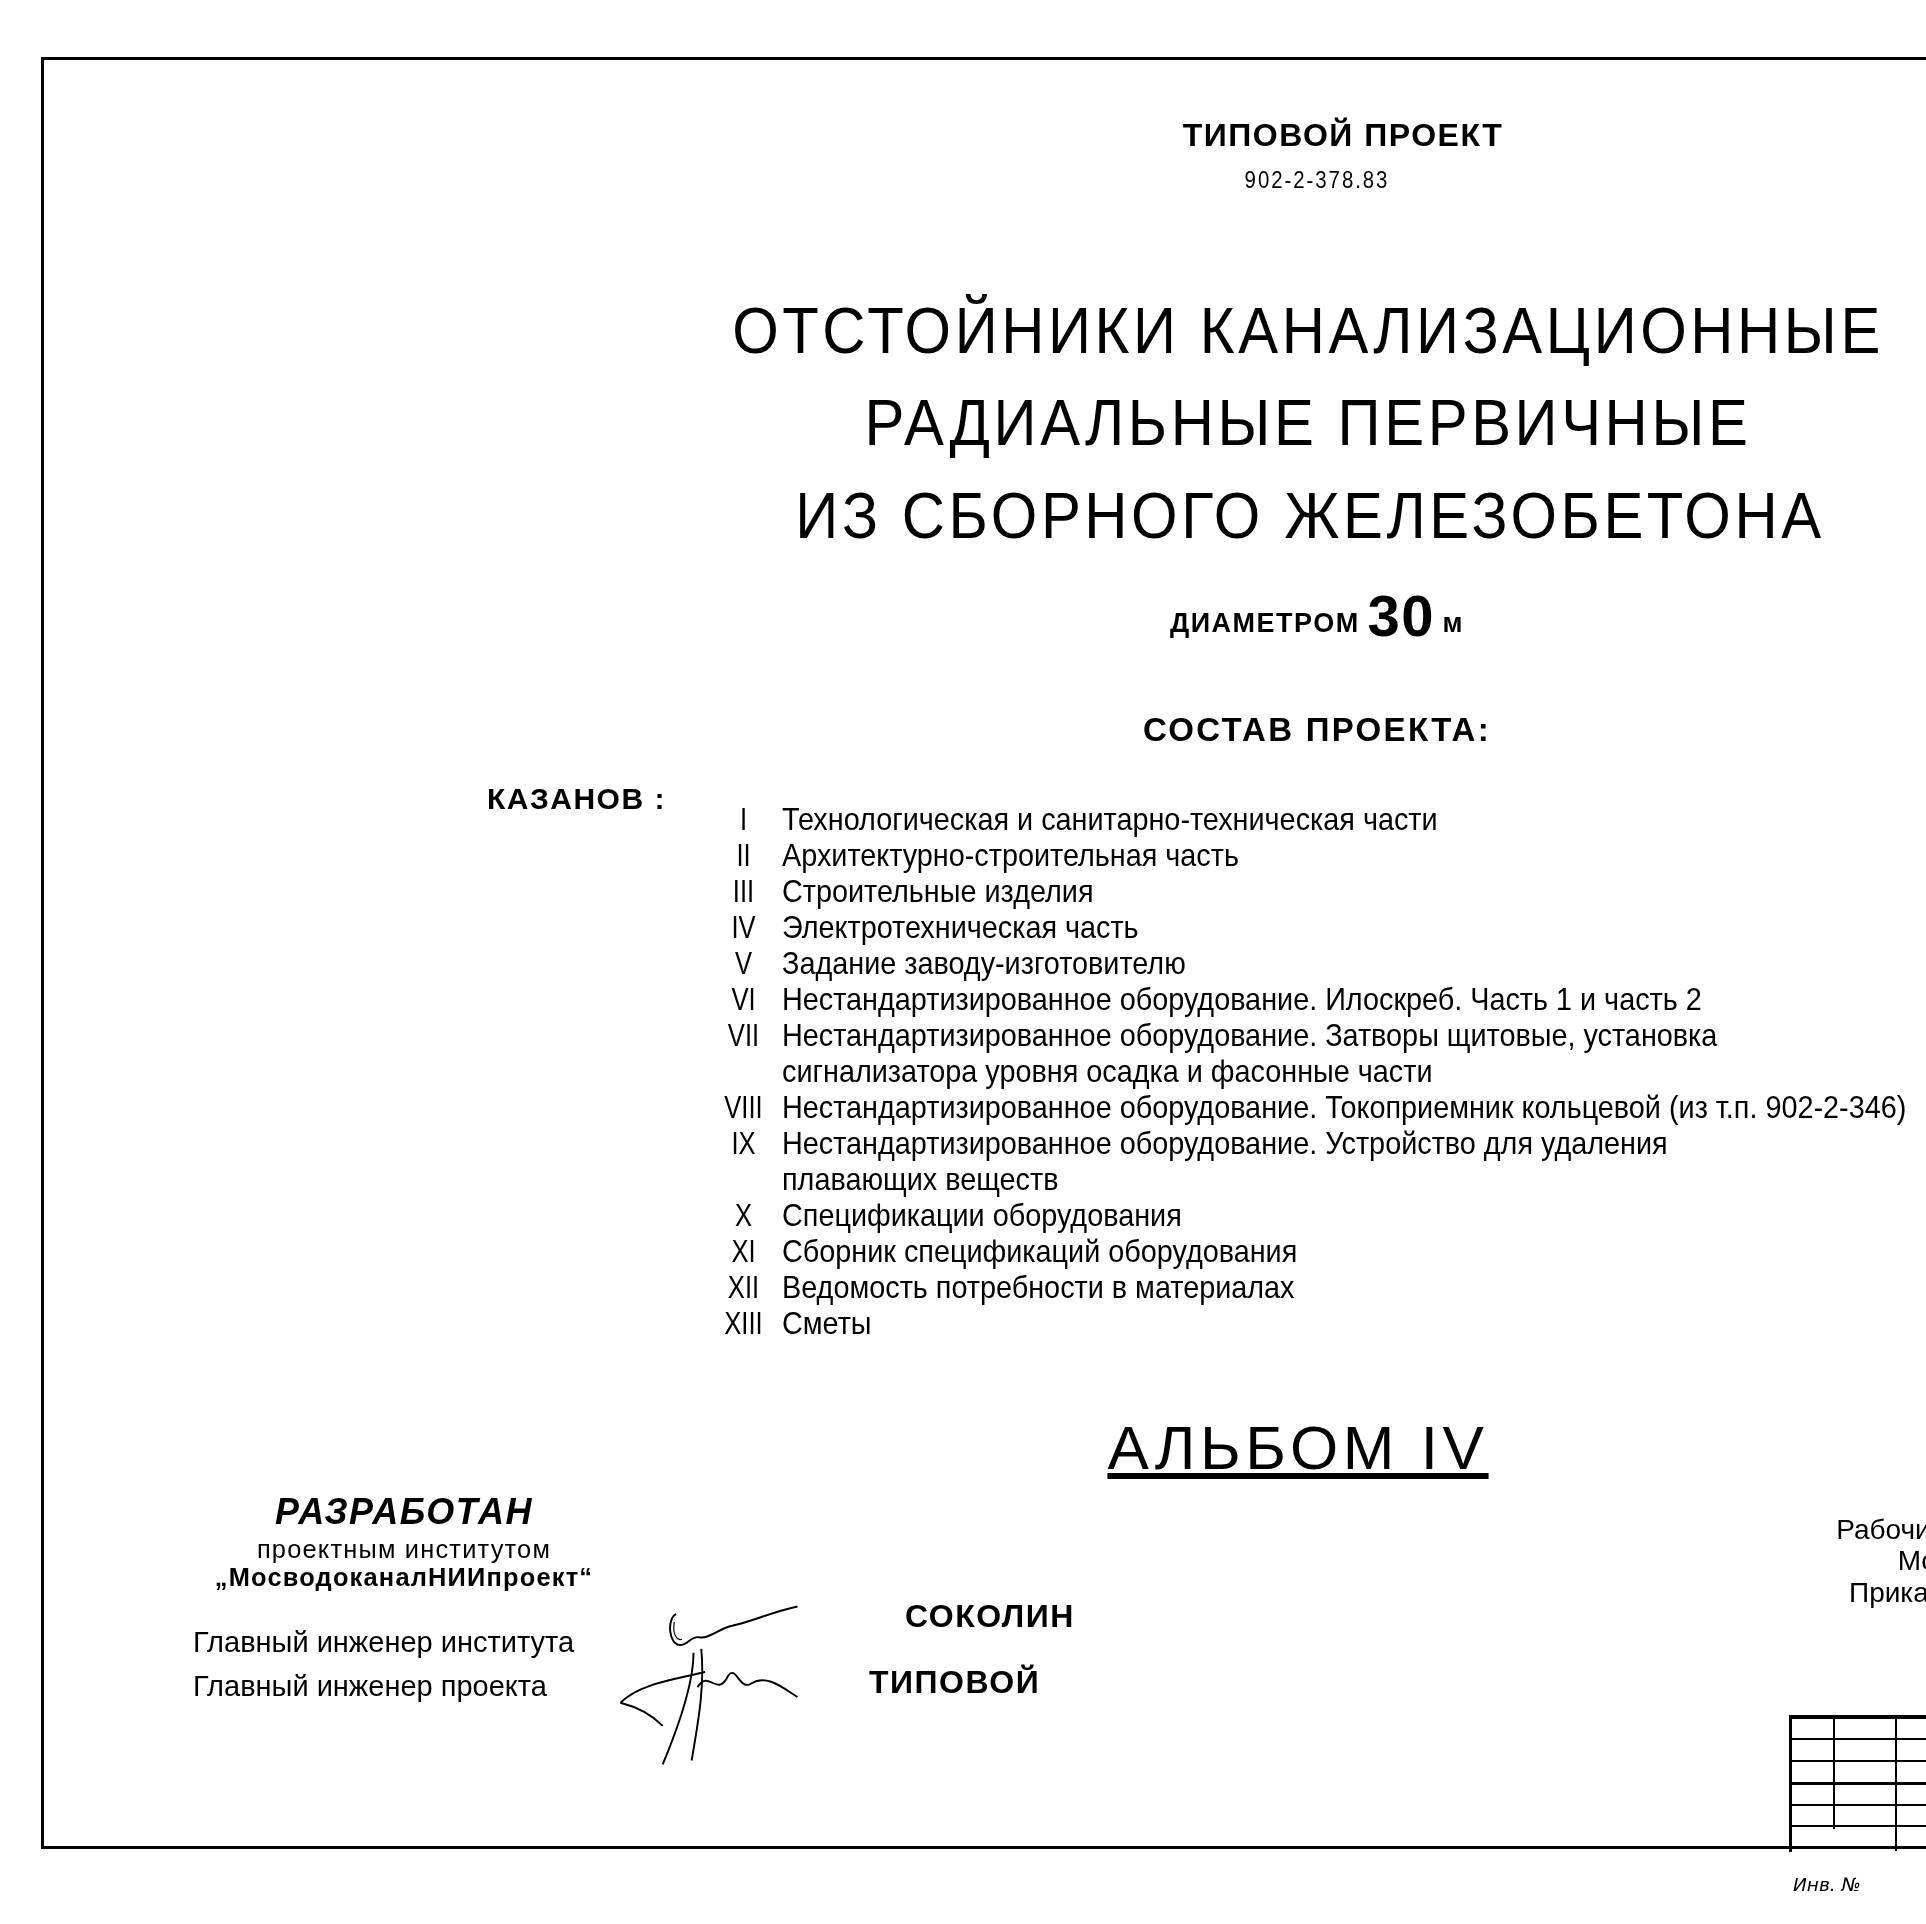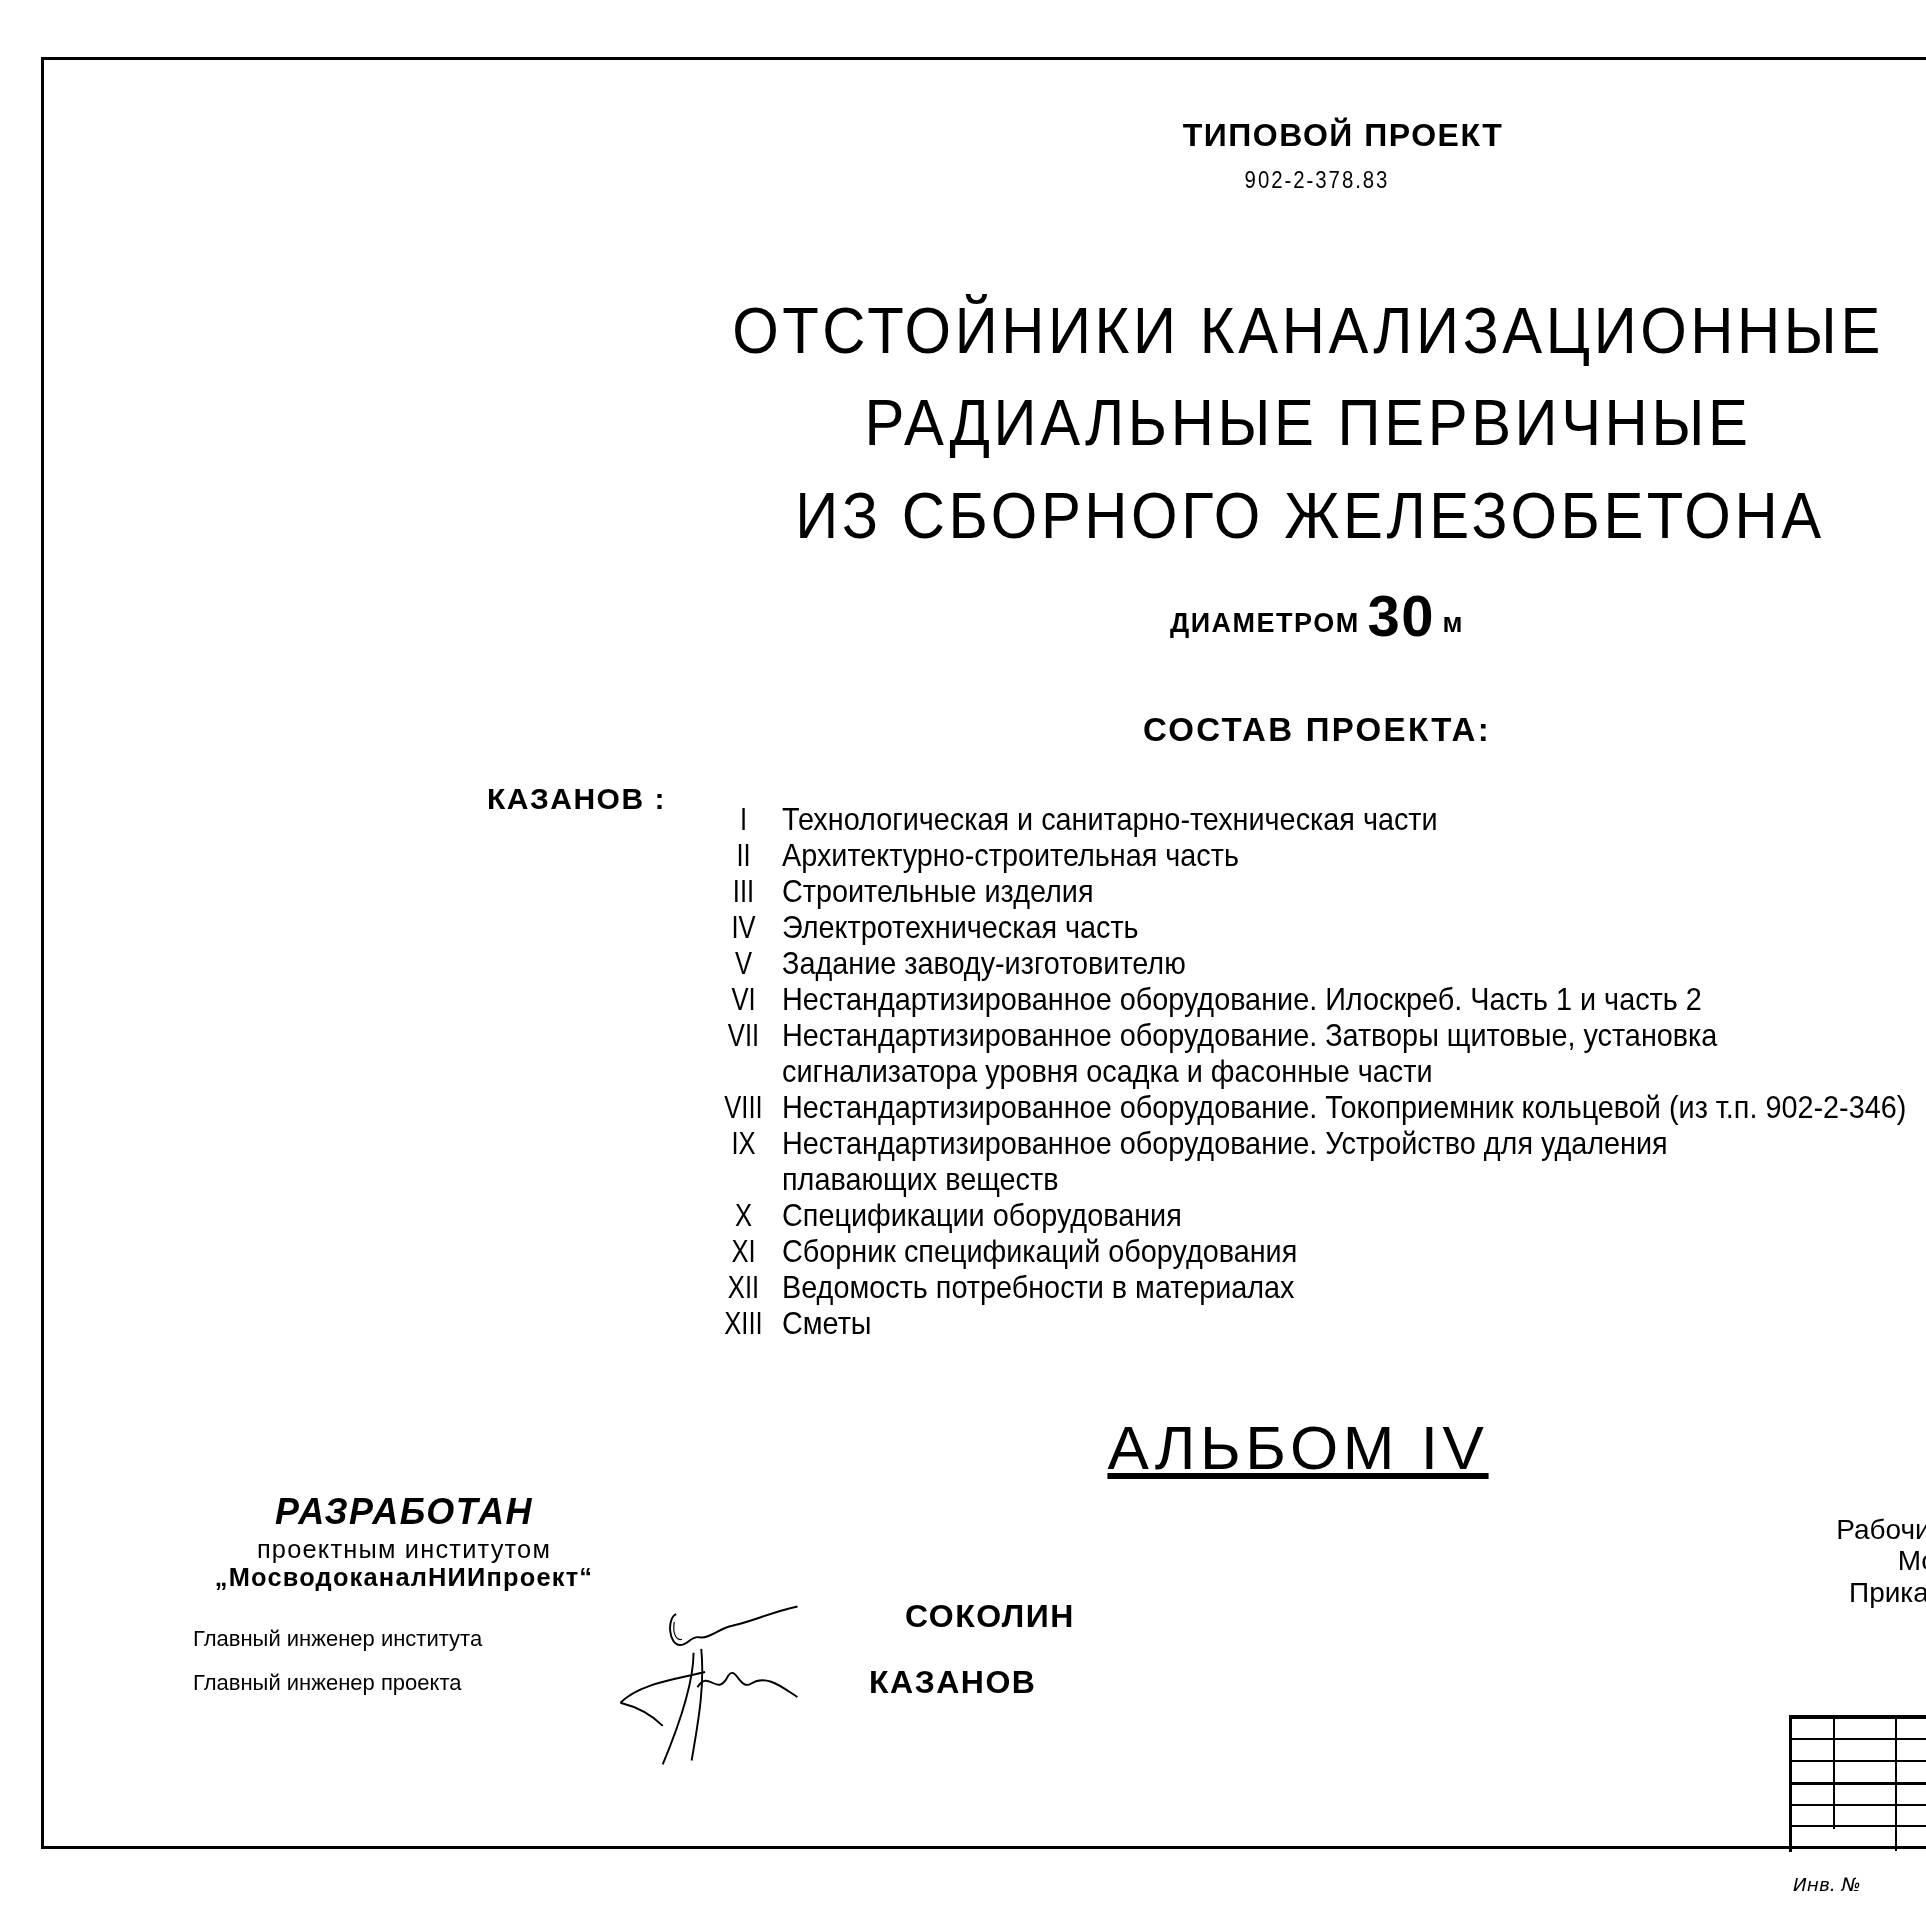--- a/index.html
+++ b/index.html
@@ -18,21 +18,21 @@
   .sostav { font-weight:bold; font-size:33px; letter-spacing:2.3px; }
   .albom-label { font-weight:bold; font-size:30px; letter-spacing:1.5px; }
   .list { position:absolute; left:705px; top:801px; font-size:32px; line-height:36px; }
   .list .row { display:flex; }
   .list .num { width:77px; text-align:center; transform:scaleX(0.8); }
   .list .txt { transform-origin:left center; transform:scaleX(0.9); white-space:nowrap; }
   .albom-big { font-size:62px; letter-spacing:4.6px; }
 
   .razr { font-weight:bold; font-size:36px; letter-spacing:1.5px;font-style:italic; }
   .razr-sub { font-size:25.4px; letter-spacing:1.2px; }
-  .sigrow { font-size:22px; }
+  .sigrow { font-size:29px; }
   .signame { font-weight:bold; font-size:32px; letter-spacing:1.5px; }
   .right-note { font-size:28px; text-align:center; line-height:32px; }
 
   .tb-line { position:absolute; background:#000; }
   .hand { font-style:italic; font-family:"DejaVu Sans", sans-serif;margin-top:44px; }
 </style>
 </head>
 <body>
 
 <div class="frame"></div>
@@ -116,21 +116,21 @@
 
 <div class="abs center albom-big" style="left:1298px; top:1412px;text-decoration:underline;">АЛЬБОМ IV</div>
 
 <div class="abs center razr" style="left:404px; top:1491px;">РАЗРАБОТАН</div>
 <div class="abs center razr-sub" style="left:404px; top:1535px;">проектным институтом</div>
 <div class="abs center razr-sub" style="left:404px; top:1563px;font-weight:bold;">„МосводоканалНИИпроект“</div>
 
 <div class="abs sigrow" style="left:193px; top:1626px;">Главный инженер института</div>
 <div class="abs sigrow" style="left:193px; top:1670px;">Главный инженер проекта</div>
 <div class="abs signame" style="left:869px; top:1598px;margin-left:36px;">СОКОЛИН</div>
-<div class="abs signame" style="left:869px; top:1664px;">КАЗАНОВ</div>
+<div class="abs signame" style="left:869px; top:1664px;">ТИПОВОЙ</div>
 
 <svg class="abs" style="left:605px; top:1591px;" width="231" height="185" viewBox="0 0 600 480">
   <path d="M185 60 C160 70 165 140 195 140 C215 140 225 115 245 120 C270 125 300 95 330 90 C380 80 430 55 500 40" fill="none" stroke="#000" stroke-width="5"></path>
   <path d="M180 80 C175 110 185 130 200 125" fill="none" stroke="#000" stroke-width="3"></path>
   <path d="M40 290 C90 240 180 230 260 210 M40 290 C80 300 120 320 150 350 M230 160 C230 230 200 330 150 450 M250 150 C260 250 240 350 225 440 M240 250 C270 200 290 280 320 220 C340 190 350 260 380 240 C420 215 460 250 500 275" fill="none" stroke="#000" stroke-width="5"></path>
 </svg>
 
 <div class="abs center right-note" style="left:2084px; top:1514px;">Рабочие чертежи введены в действие</div>
 <div class="abs center right-note" style="left:2084px; top:1545px;">МосводоканалНИИпроектом</div>
 <div class="abs right-note" style="left:1849px; top:1577px;">

